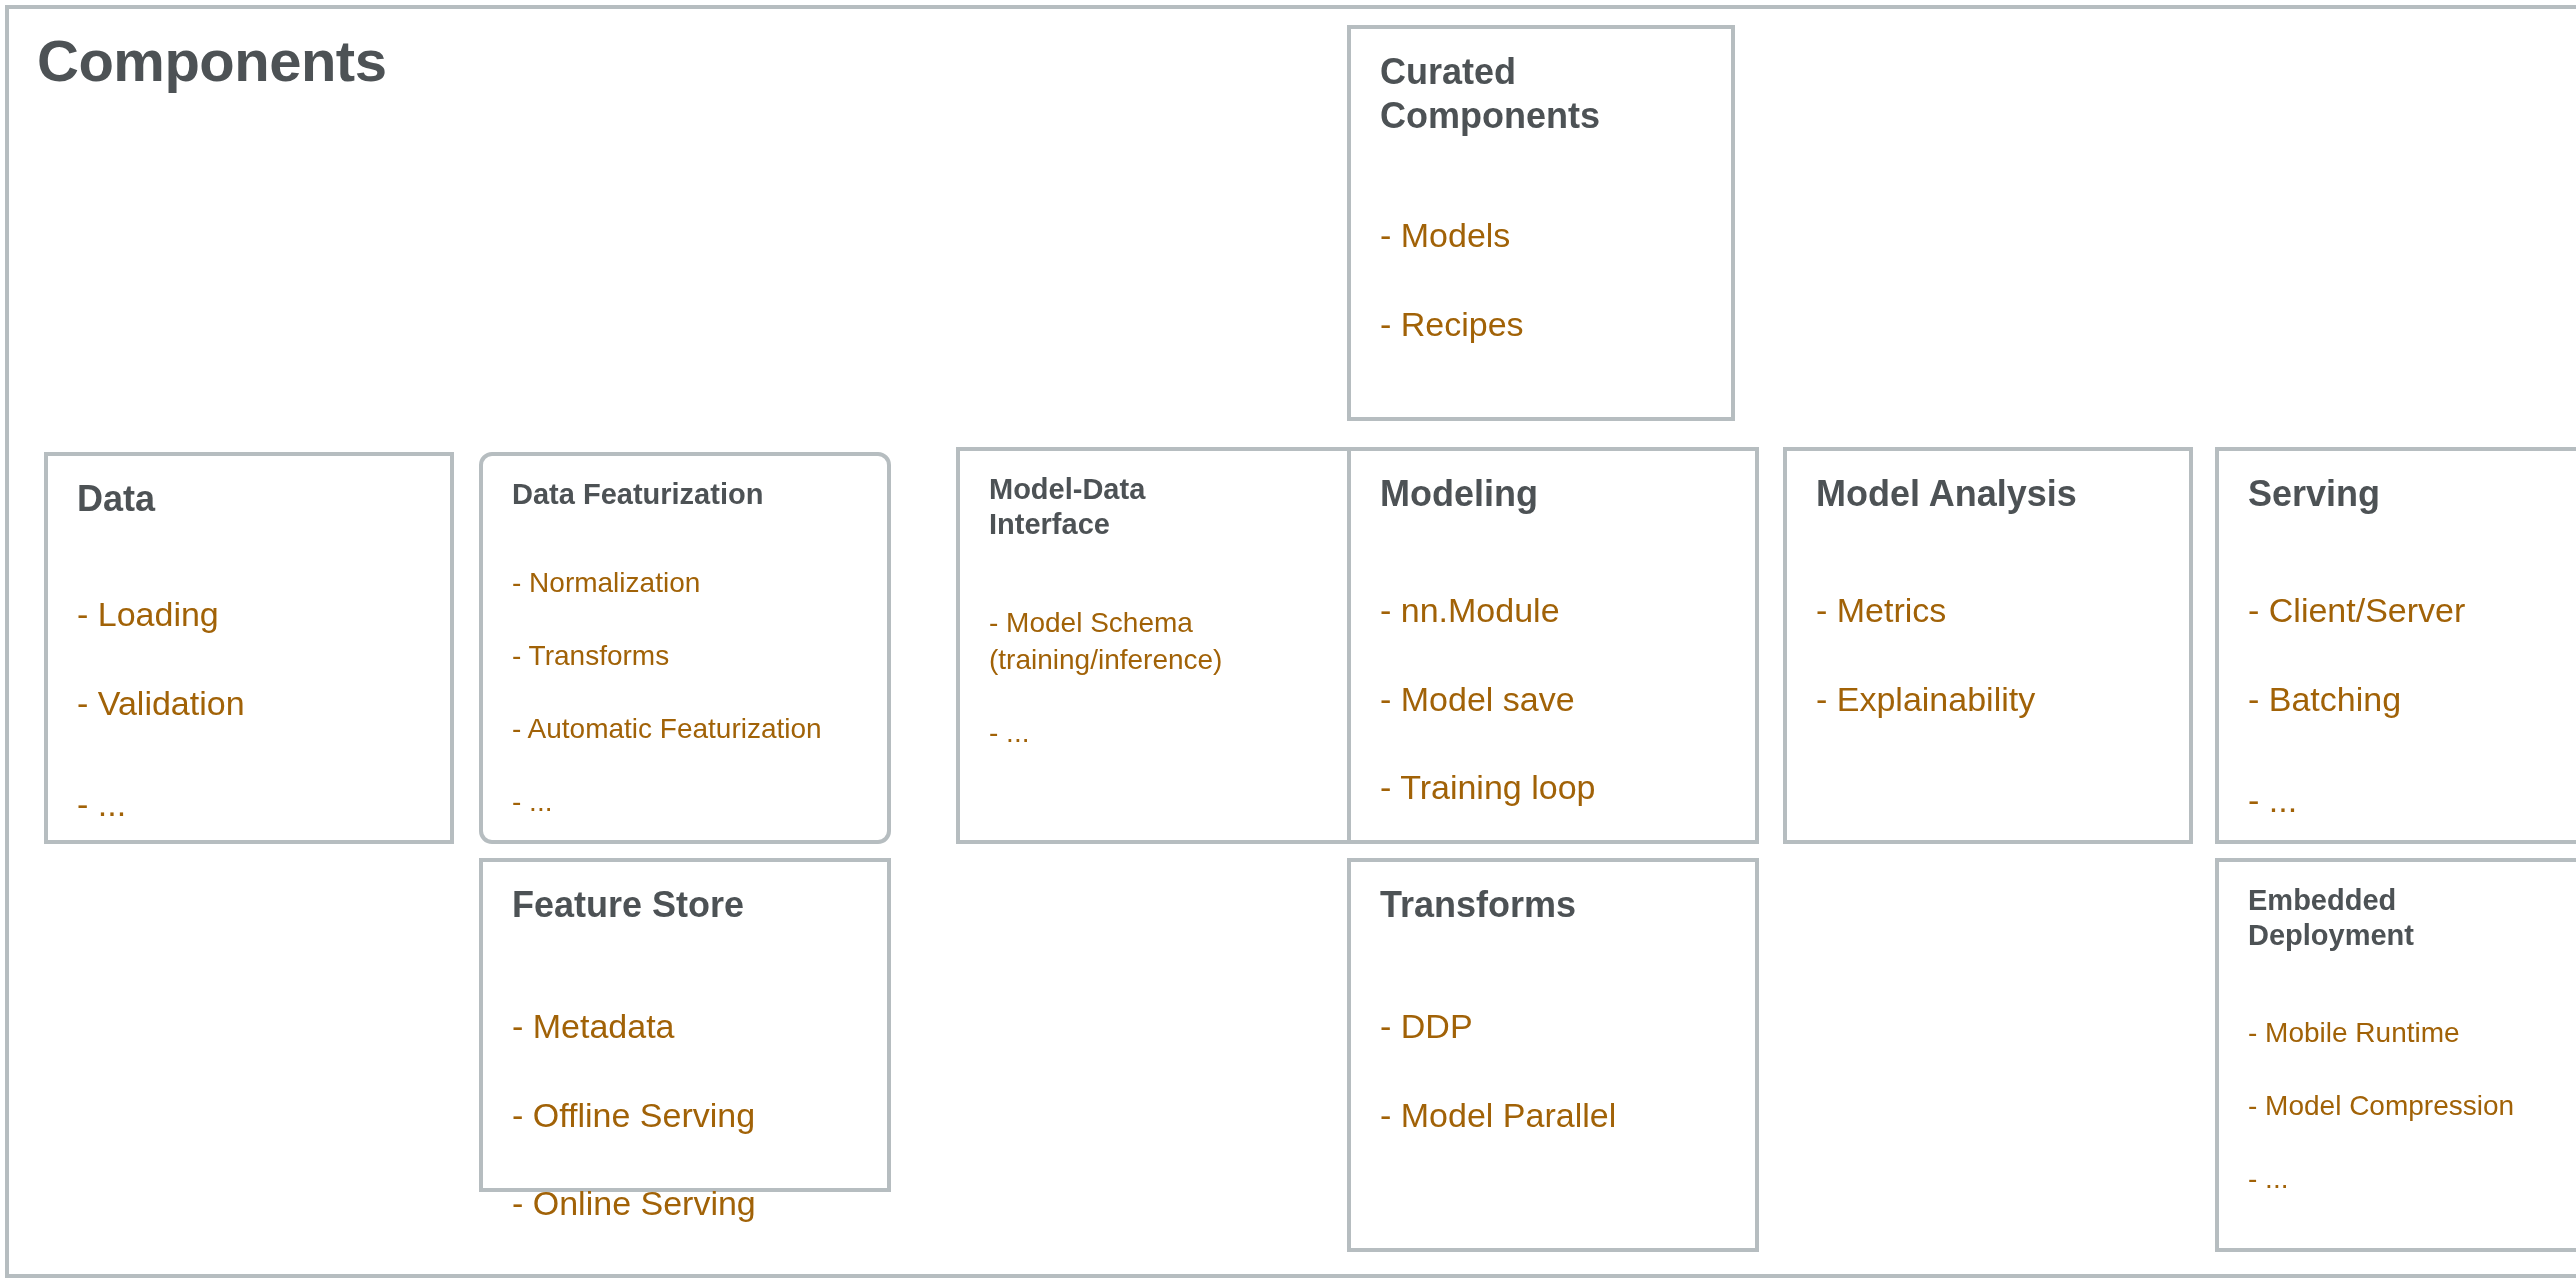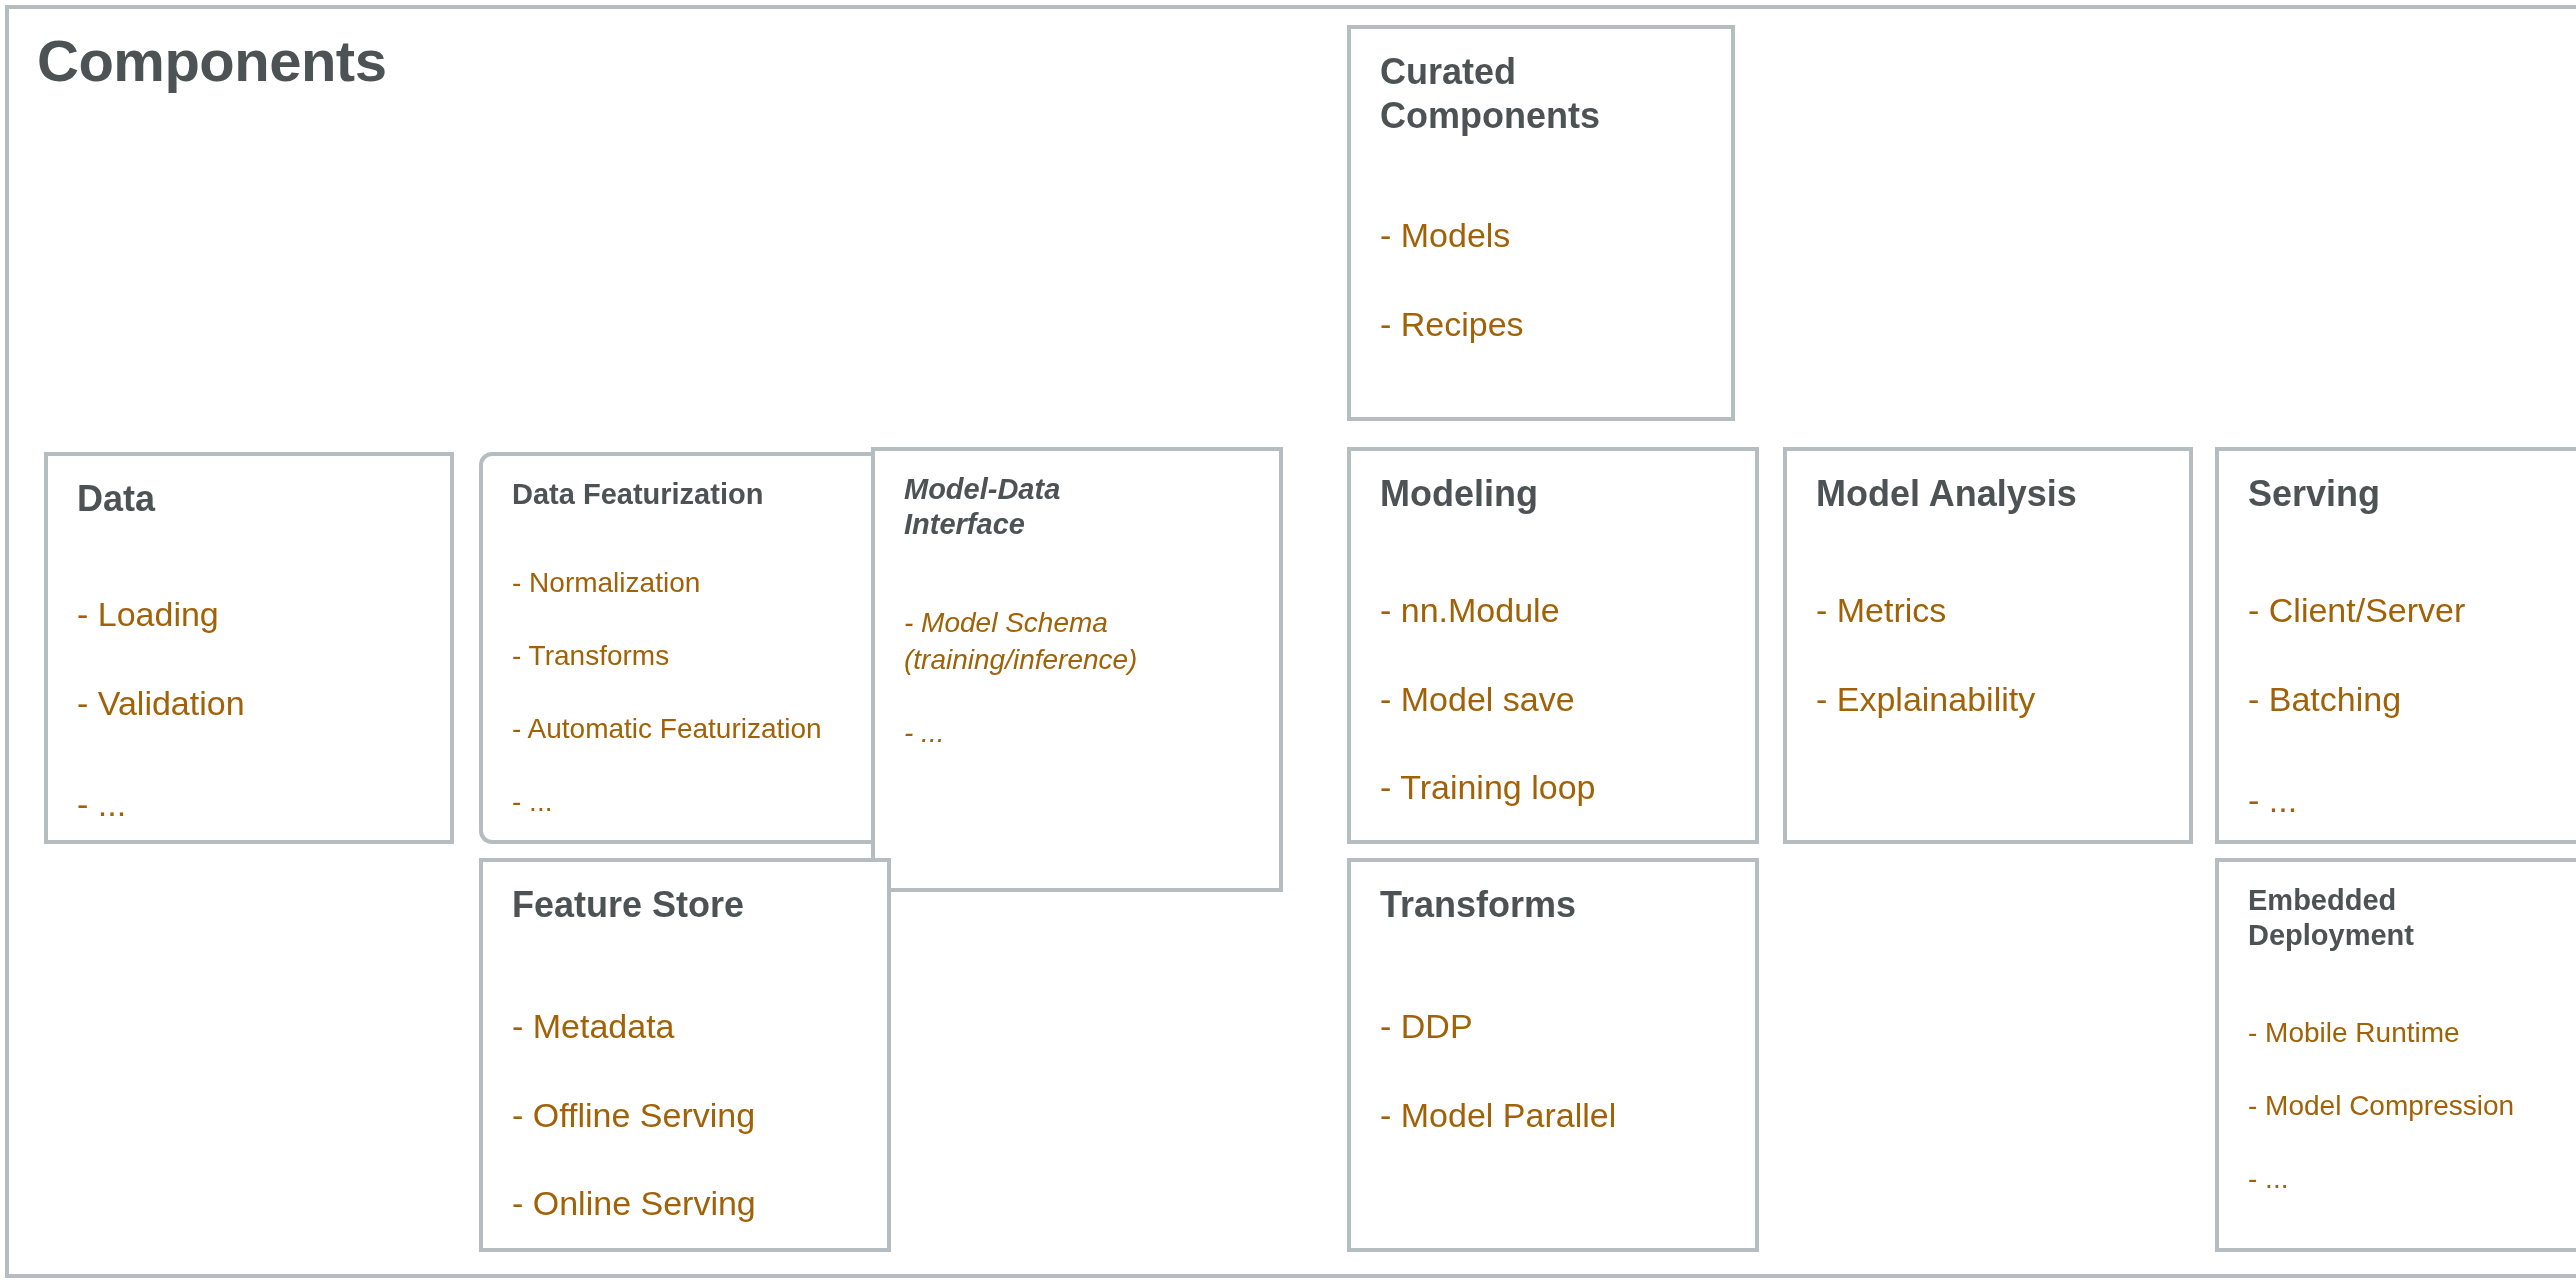--- a/index.html
+++ b/index.html
@@ -84,21 +84,21 @@
   <div class="card t-md" style="left:479px;top:452px;width:412px;height:392px;border-radius:13px;">
     <div class="card-title">Data Featurization</div>
     <div class="card-list" style="top:73px;width:355px;">
       <div>- Normalization</div>
       <div>- Transforms</div>
       <div>- Automatic Featurization</div>
       <div>- ...</div>
     </div>
   </div>
 
-  <div class="card t-md" style="left:871px;top:447px;width:412px;height:445px;font-style:italic;">
+  <div class="card t-md" style="left:956px;top:447px;width:412px;height:397px;">
     <div class="card-title">Model-Data
 Interface</div>
     <div class="card-list" style="top:118px;width:355px;">
       <div>- Model Schema (training/inference)</div>
       <div>- ...</div>
     </div>
   </div>
 
   <div class="card t-lg" style="left:1347px;top:447px;width:412px;height:397px;">
     <div class="card-title">Modeling</div>
@@ -119,21 +119,21 @@
 
   <div class="card t-lg" style="left:2215px;top:447px;width:412px;height:397px;">
     <div class="card-title">Serving</div>
     <div class="card-list" style="top:93px;">
       <div>- Client/Server</div>
       <div>- Batching</div>
       <div style="margin-top:13.4px;">- ...</div>
     </div>
   </div>
 
-  <div class="card t-lg" style="left:479px;top:858px;width:412px;height:394px;">
+  <div class="card t-lg" style="left:479px;top:858px;width:412px;height:334px;">
     <div class="card-title">Feature Store</div>
     <div class="card-list" style="top:98px;">
       <div>- Metadata</div>
       <div>- Offline Serving</div>
       <div>- Online Serving</div>
     </div>
   </div>
 
   <div class="card t-lg" style="left:1347px;top:858px;width:412px;height:394px;">
     <div class="card-title">Transforms</div>

